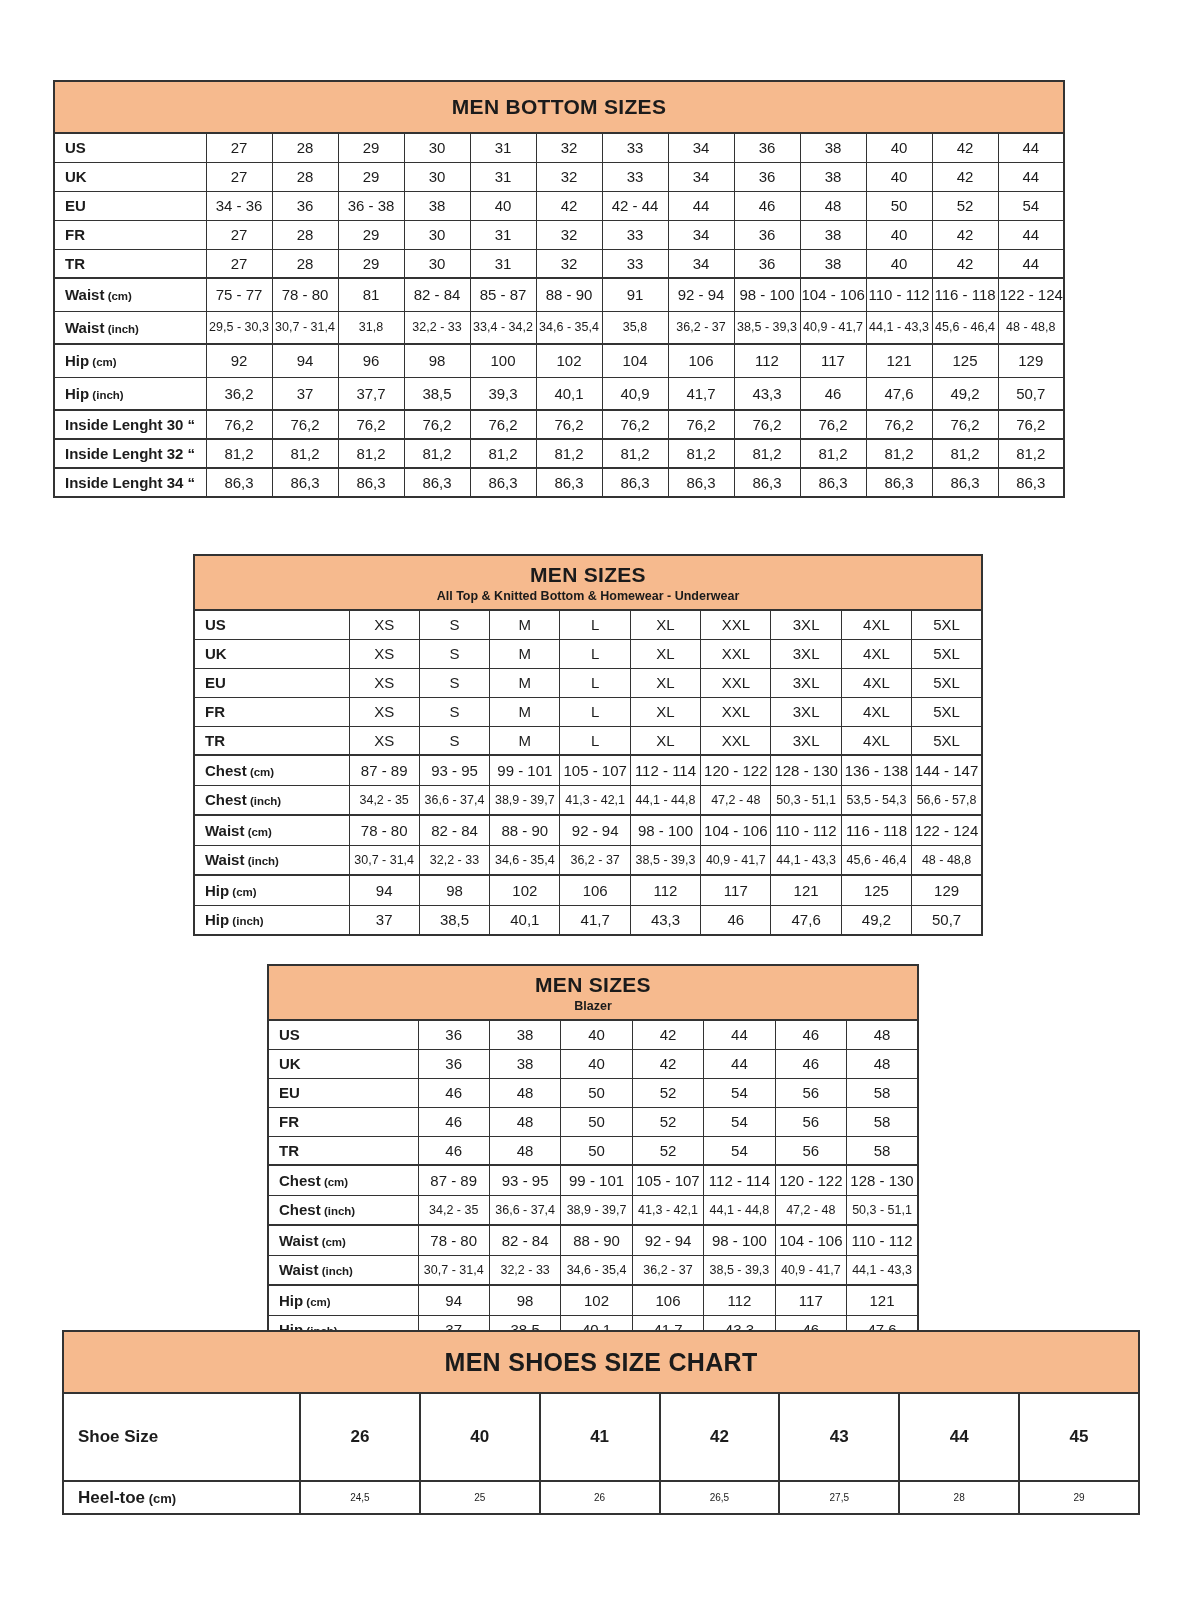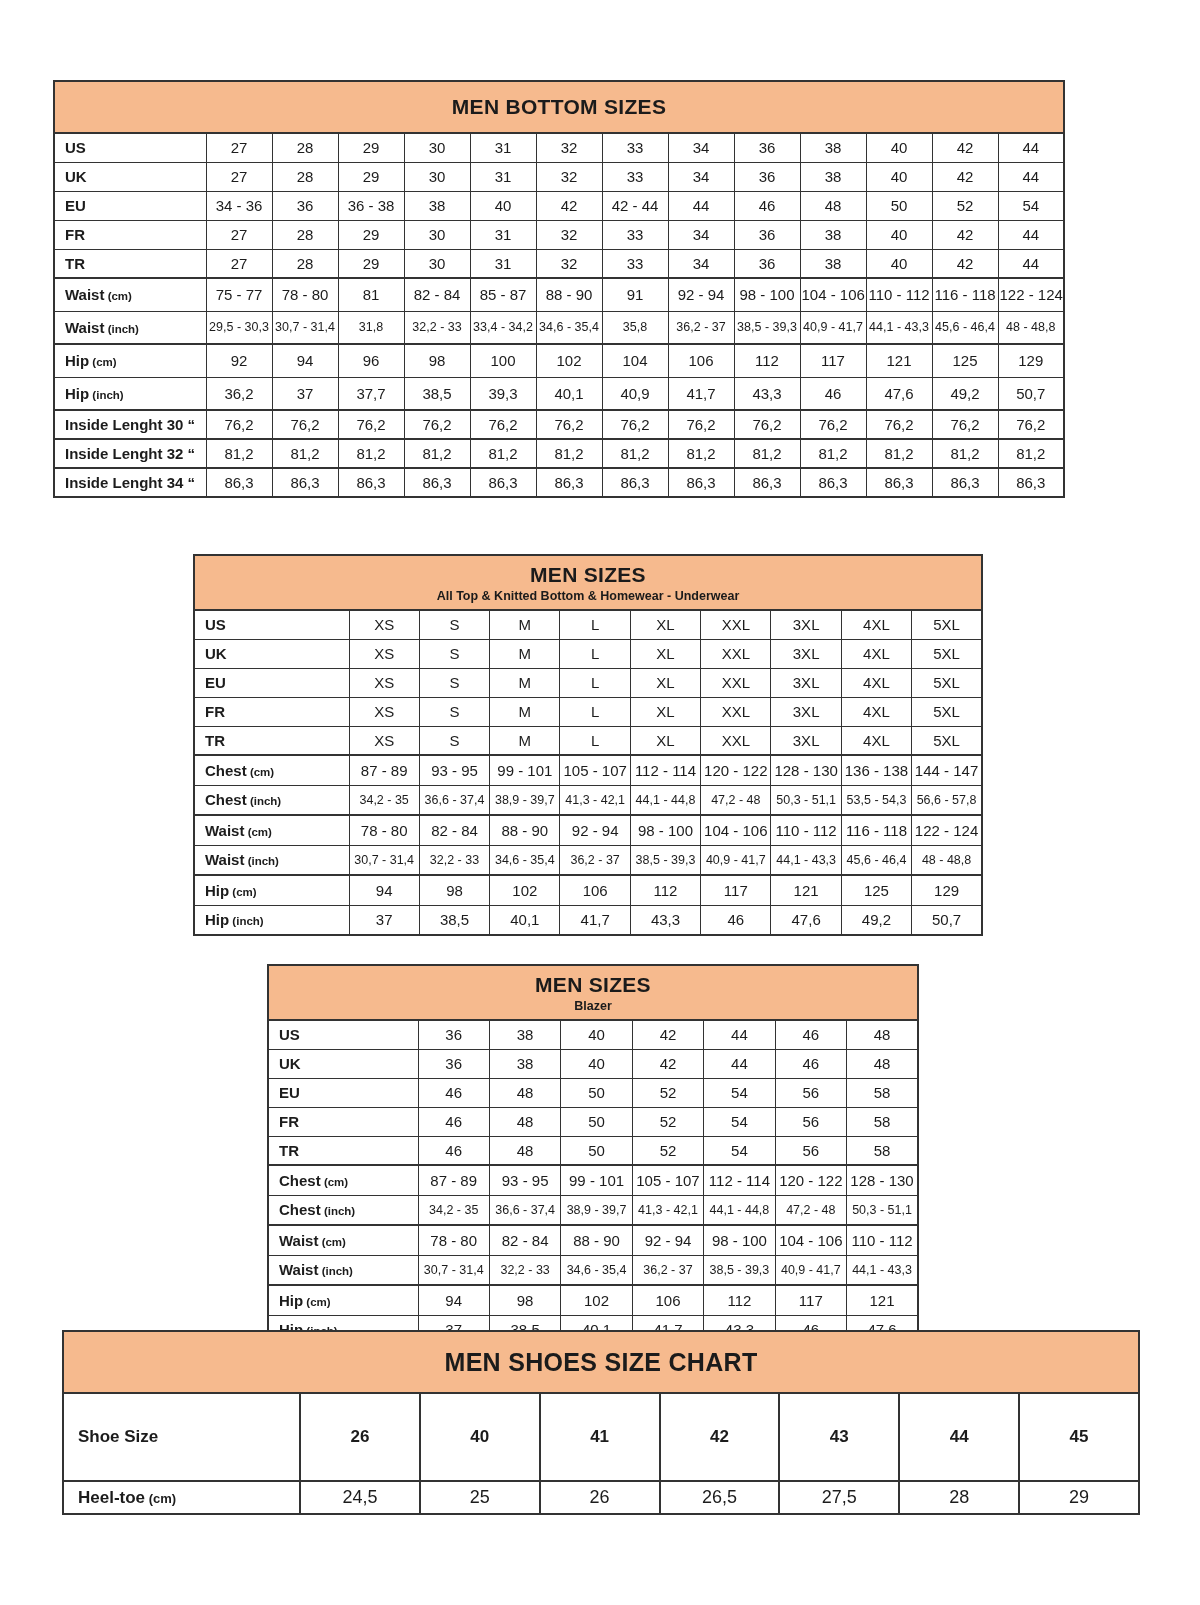--- a/index.html
+++ b/index.html
@@ -52,21 +52,21 @@
   .unit { font-size: 11.5px; font-weight: 700; text-align: center; }
   .t3 .unit { font-size: 13px; }
 
   tr.small td { font-size: 12.5px; }
   tr.small td.label { font-size: 15px; }
 
   tr.tall td { height: 88px; }
   tr.heel td { height: 33px; }
   .t3 td { border-width: 2px; }
   tr.boldcells td { font-weight: 700; font-size: 17px; }
-  tr.heel td { font-size: 18px; }
+  tr.heel td { font-size: 10px; }
 </style>
 </head>
 <body>
 
 <div>
 
   <section class="tbl t0">
     <div class="thead">
       <div class="ttitle">MEN BOTTOM SIZES</div>
     </div>

